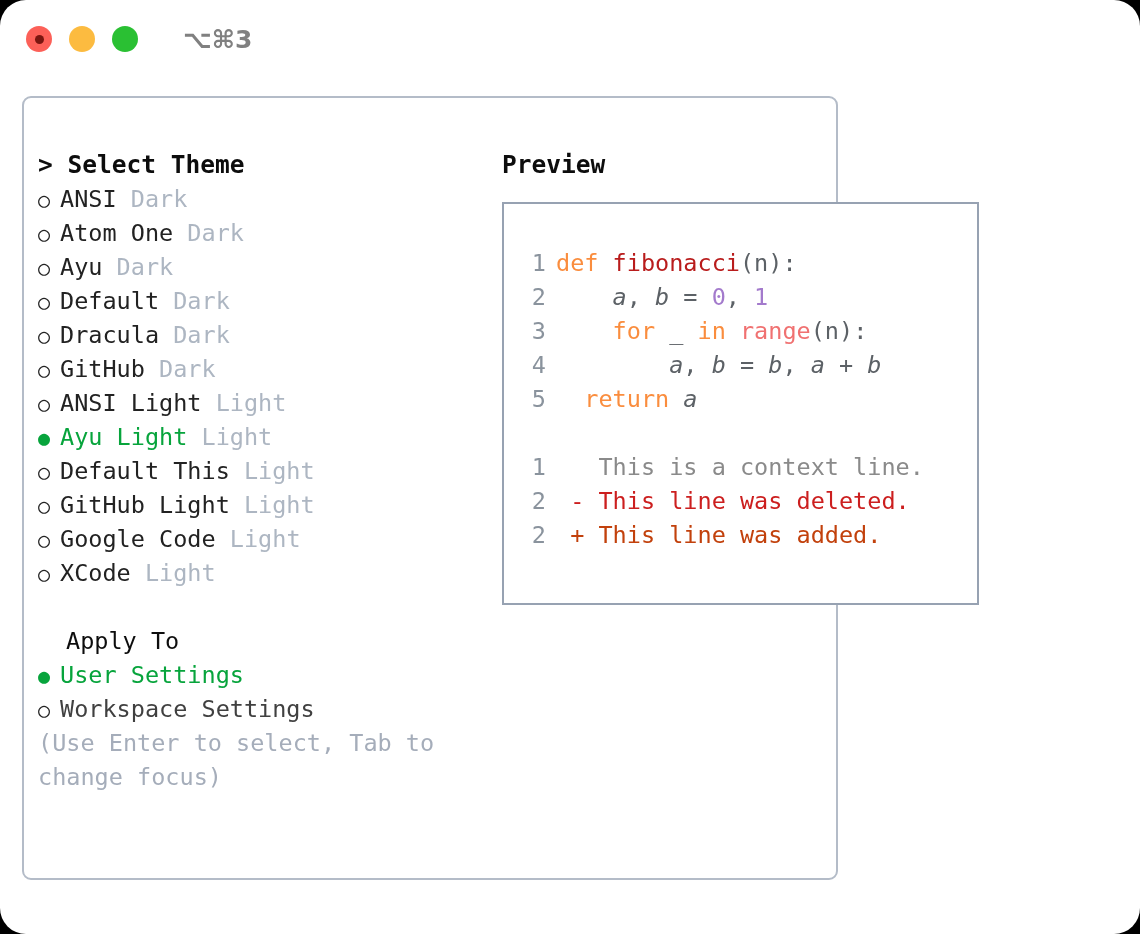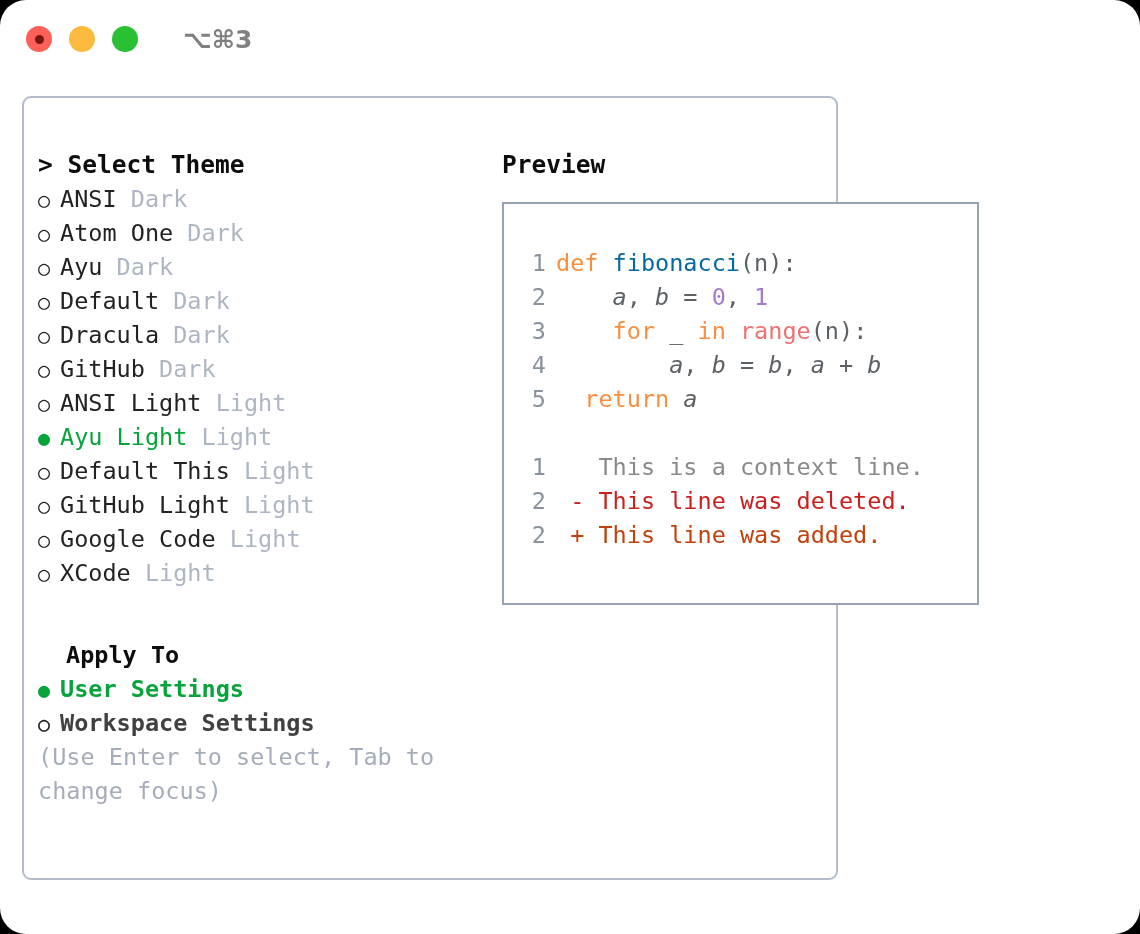--- a/index.html
+++ b/index.html
@@ -93,21 +93,21 @@
     flex: 0 0 22px;
     font-size: 20px;
     line-height: 34px;
     color: #222222;
   }
   .bullet.sel { color: #07a43c; }
   .theme-name { color: #222222; }
   .theme-row.selected .theme-name { color: #07a43c; }
   .theme-tag { color: #adb6c2; }
 
-  .apply-block { margin-top: 48px; font-weight: bold; }
+  .apply-block { margin-top: 34px; }
   .apply-title {
     font-size: 23.5px;
     color: #0d0d0d;
     line-height: 34px;
     padding-left: 28px;
     white-space: pre;
   }
   .apply-row {
     display: flex;
     align-items: baseline;
@@ -152,21 +152,21 @@
     display: inline-block;
     width: 26px;
     flex: 0 0 26px;
     text-align: right;
     color: #8a939d;
     margin-right: 10px;
   }
   .blank-line { height: 34px; }
 
   .tok-kw   { color: #fa8d3e; }
-  .tok-fn   { color: #0369a1; }
+  .tok-fn   { color: #b91c1c; }
   .tok-num  { color: #a37acc; }
   .tok-bi   { color: #f07171; }
   .tok-var  { color: #5c6166; font-style: italic; }
   .tok-pun  { color: #5c6166; }
   .tok-ctx  { color: #8a8a8a; }
   .tok-del  { color: #cc1f1f; }
   .tok-add  { color: #c2410c; }
 </style>
 </head>
 <body>

